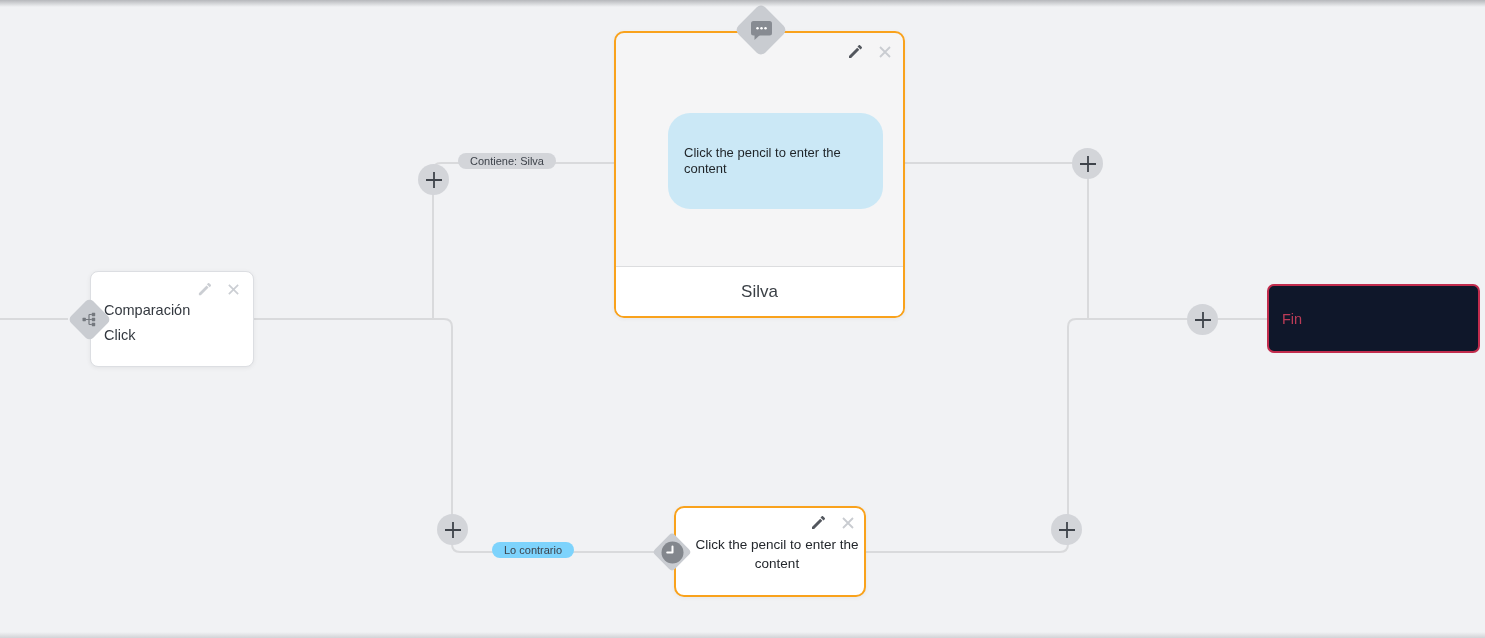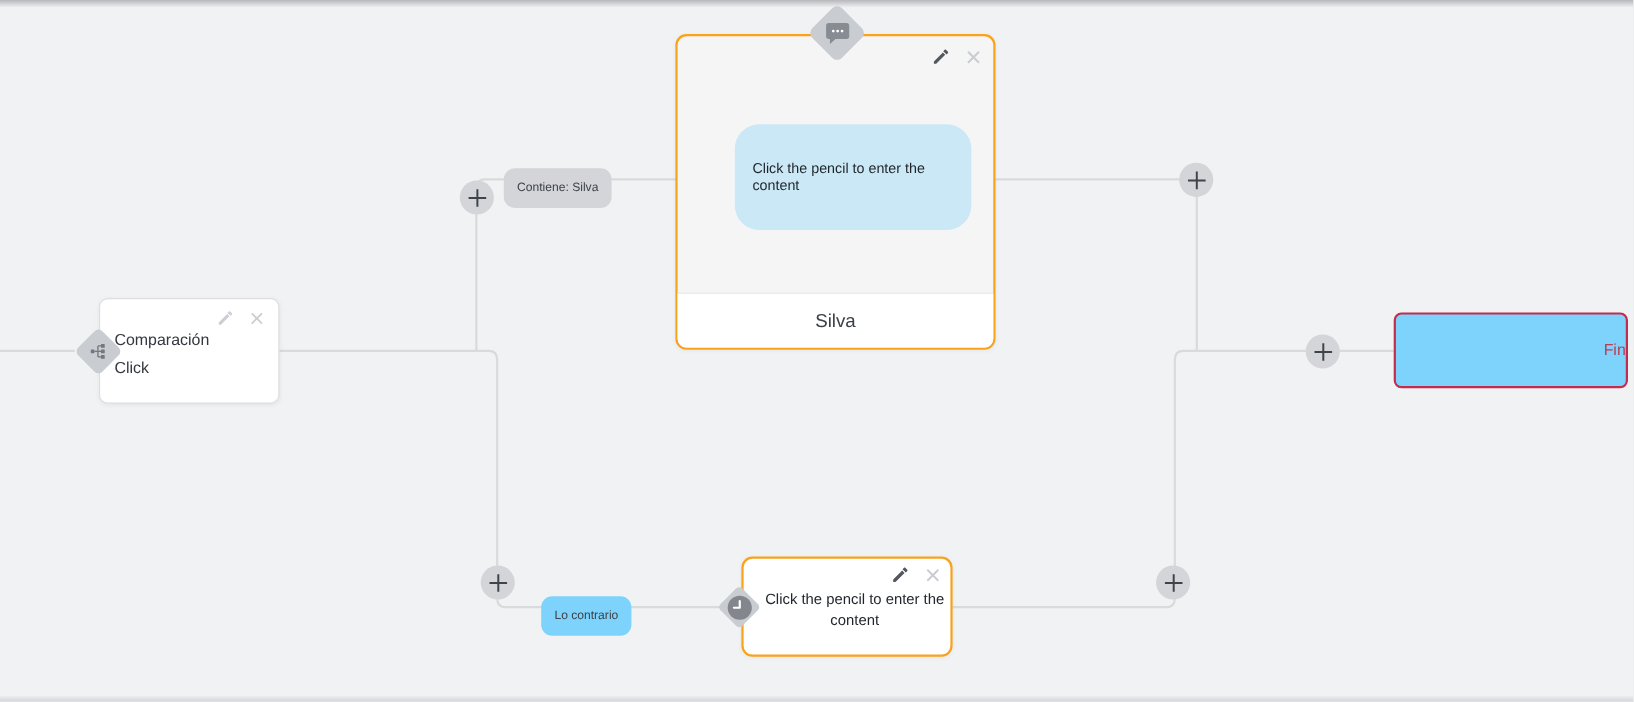--- a/index.html
+++ b/index.html
@@ -6,21 +6,21 @@
   *{box-sizing:border-box;font-family:"Liberation Sans","DejaVu Sans",sans-serif;}
   #canvas{
     position:relative;width:1485px;height:638px;background:#f1f2f4;overflow:hidden;
   }
   .top-shade{position:absolute;left:0;top:0;width:100%;height:7px;
     background:linear-gradient(to bottom,rgba(110,113,118,.45),rgba(110,113,118,0));pointer-events:none;}
   .bottom-shade{position:absolute;left:0;bottom:0;width:100%;height:6px;
     background:linear-gradient(to top,rgba(130,133,138,.28),rgba(130,133,138,0));pointer-events:none;}
   svg.edges{position:absolute;left:0;top:0;}
   
-  .pill{position:absolute;height:36px;border-radius:10px;display:flex;align-items:center;justify-content:center;
+  .pill{position:absolute;height:16px;border-radius:10px;display:flex;align-items:center;justify-content:center;
     font-size:11px;color:#3d424a;padding:0 12px;white-space:nowrap;}
   .pill.gray{background:#d3d5d9;}
   .pill.white{background:#7dd3fc;}
   
   .plus{position:absolute;width:31px;height:31px;border-radius:50%;background:#d3d5d9;
     display:flex;align-items:center;justify-content:center;cursor:pointer;}
   
   .node{position:absolute;background:#fff;padding-left:13px;}
   .node-condition{left:90px;top:271px;width:164px;height:96px;border:1px solid #dcdee2;border-radius:8px;
     box-shadow:0 1px 4px rgba(60,64,70,.08);}
@@ -32,22 +32,22 @@
   .node-message .icon-row{top:11px;right:11px;}
   .bubble{position:absolute;left:52px;top:80px;width:215px;height:96px;border-radius:22px;background:#cbe8f6;
     display:flex;align-items:center;padding:0 16px;font-size:13px;line-height:16px;color:#1f2428;}
   .node-footer{position:absolute;left:0;bottom:0;width:100%;height:50px;background:#fff;
     border-top:1px solid #dcdddf;border-radius:0 0 8px 8px;display:flex;align-items:center;justify-content:center;
     font-size:17px;color:#3b4046;}
   .node-otherwise{left:674px;top:506px;width:192px;height:91px;border:2px solid #f9a21c;border-radius:10px;
     box-shadow:0 1px 4px rgba(60,64,70,.06);}
   .node-otherwise .icon-row{top:7px;right:9px;}
   .node-otherwise .body-text{margin:27px auto 0;width:176px;text-align:center;font-size:13.5px;line-height:19px;color:#23272c;}
-  .node-end{left:1267px;top:284px;width:213px;height:69px;background:#7dd3fc;border:2px solid #c22c4d;border-radius:7px;
-    display:flex;align-items:center;justify-content:flex-end;font-size:14.5px;color:#bb3b57;}
+  .node-end{left:1267px;top:284px;width:213px;height:69px;background:#0f172a;border:2px solid #c22c4d;border-radius:7px;
+    display:flex;align-items:center;justify-content:flex-start;font-size:14.5px;color:#bb3b57;}
   
   .diamond{position:absolute;background:#c9ccd1;transform:rotate(45deg);}
   .diamond .inner{position:absolute;inset:0;display:flex;align-items:center;justify-content:center;transform:rotate(-45deg);}
   .d-message{left:742px;top:11px;width:38px;height:38px;border-radius:6px;}
   .d-condition{left:74px;top:304px;width:31px;height:31px;border-radius:5px;}
   .d-otherwise{left:658px;top:538px;width:28px;height:28px;border-radius:4px;}
 </style>
 </head>
 <body>
 

